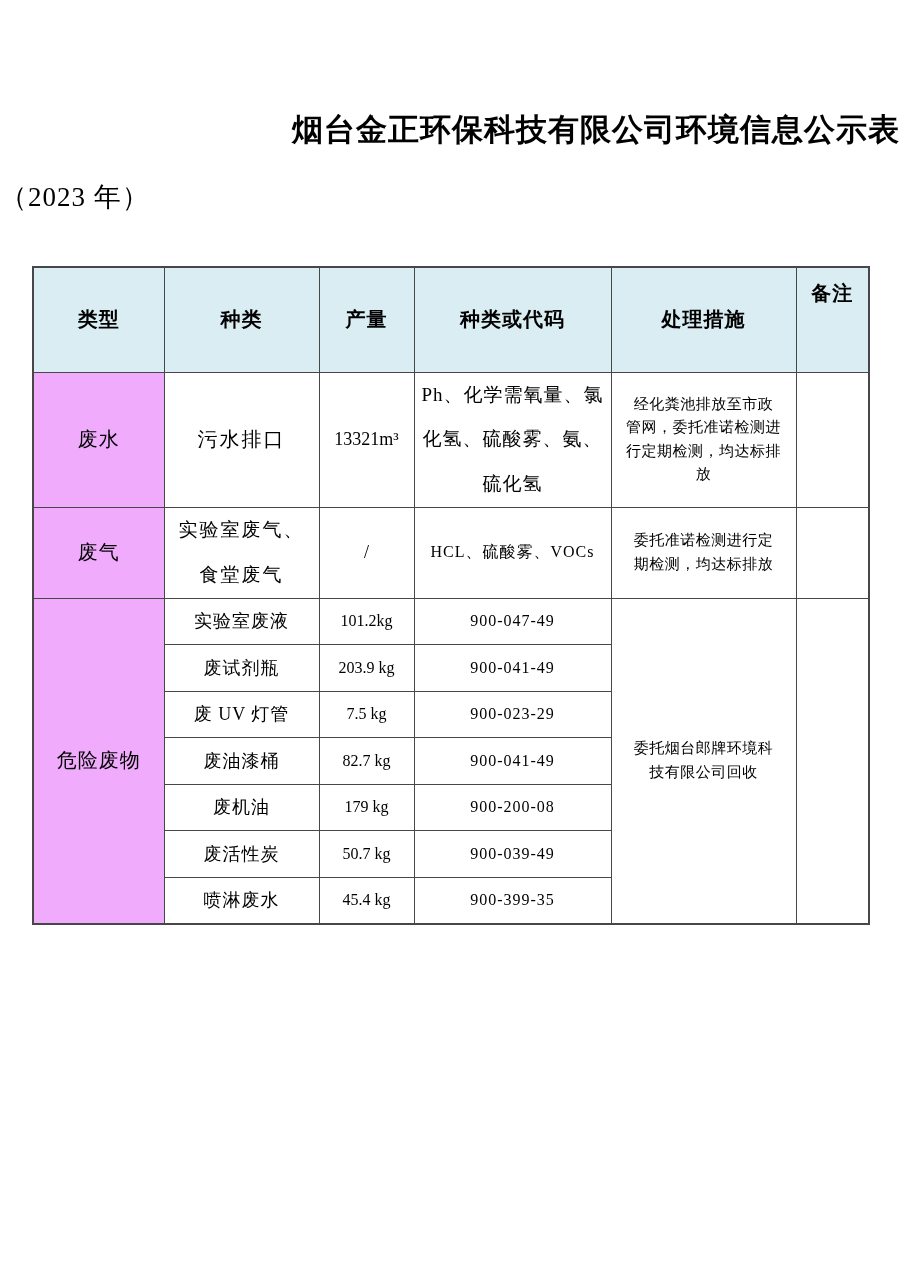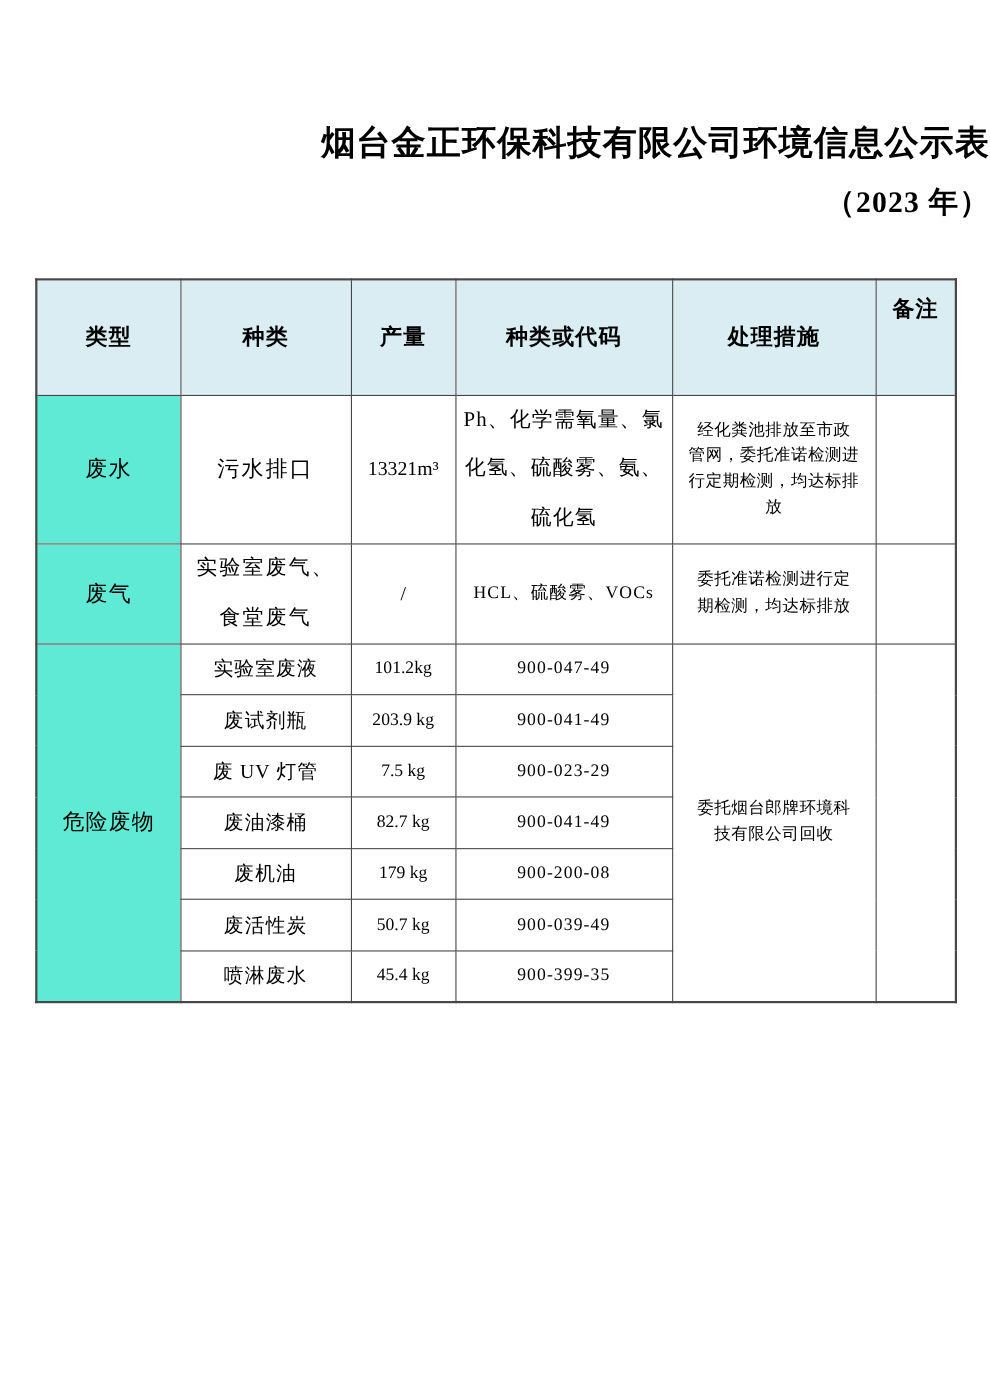--- a/index.html
+++ b/index.html
@@ -17,24 +17,24 @@
   }
   .doc-title {
     margin: 112px 0 0 0;
     text-align: right;
     font-size: 31px;
     font-weight: bold;
     letter-spacing: 1px;
     line-height: 1.15;
   }
   .doc-subtitle {
-    margin: 18px 0 0 0;
-    text-align: right;
+    margin: 31px 0 0 0;
+    text-align: left;
     font-size: 27px;
-    font-weight: bold;
+    font-weight: normal;
     letter-spacing: 1px;
   }
   table.env-table {
     border-collapse: collapse;
     table-layout: fixed;
     width: 836px;
     margin: 51px 0 0 32px;
     border: 2px solid #474747;
   }
   .env-table th, .env-table td {
@@ -51,21 +51,21 @@
     font-weight: bold;
     height: 92px;
     letter-spacing: 1px;
   }
   .env-table th.remark-head {
     vertical-align: top;
     padding-top: 12px;
     margin-top: 40px;
   }
   .env-table td.type-cell {
-    background: #5eead4;
+    background: #f0abfc;
     font-size: 20px;
     letter-spacing: 1px;
   }
   tr.row-water { height: 134px; }
   tr.row-gas   { height: 91px; }
   tr.row-hz    { height: 46.5px; }
 
   td.kind-main   { font-size: 20px; letter-spacing: 2px; }
   td.kind-gas    { font-size: 19px; letter-spacing: 2px; line-height: 2.35; }
   td.output-main { font-size: 18px; margin-left: 36px; }

